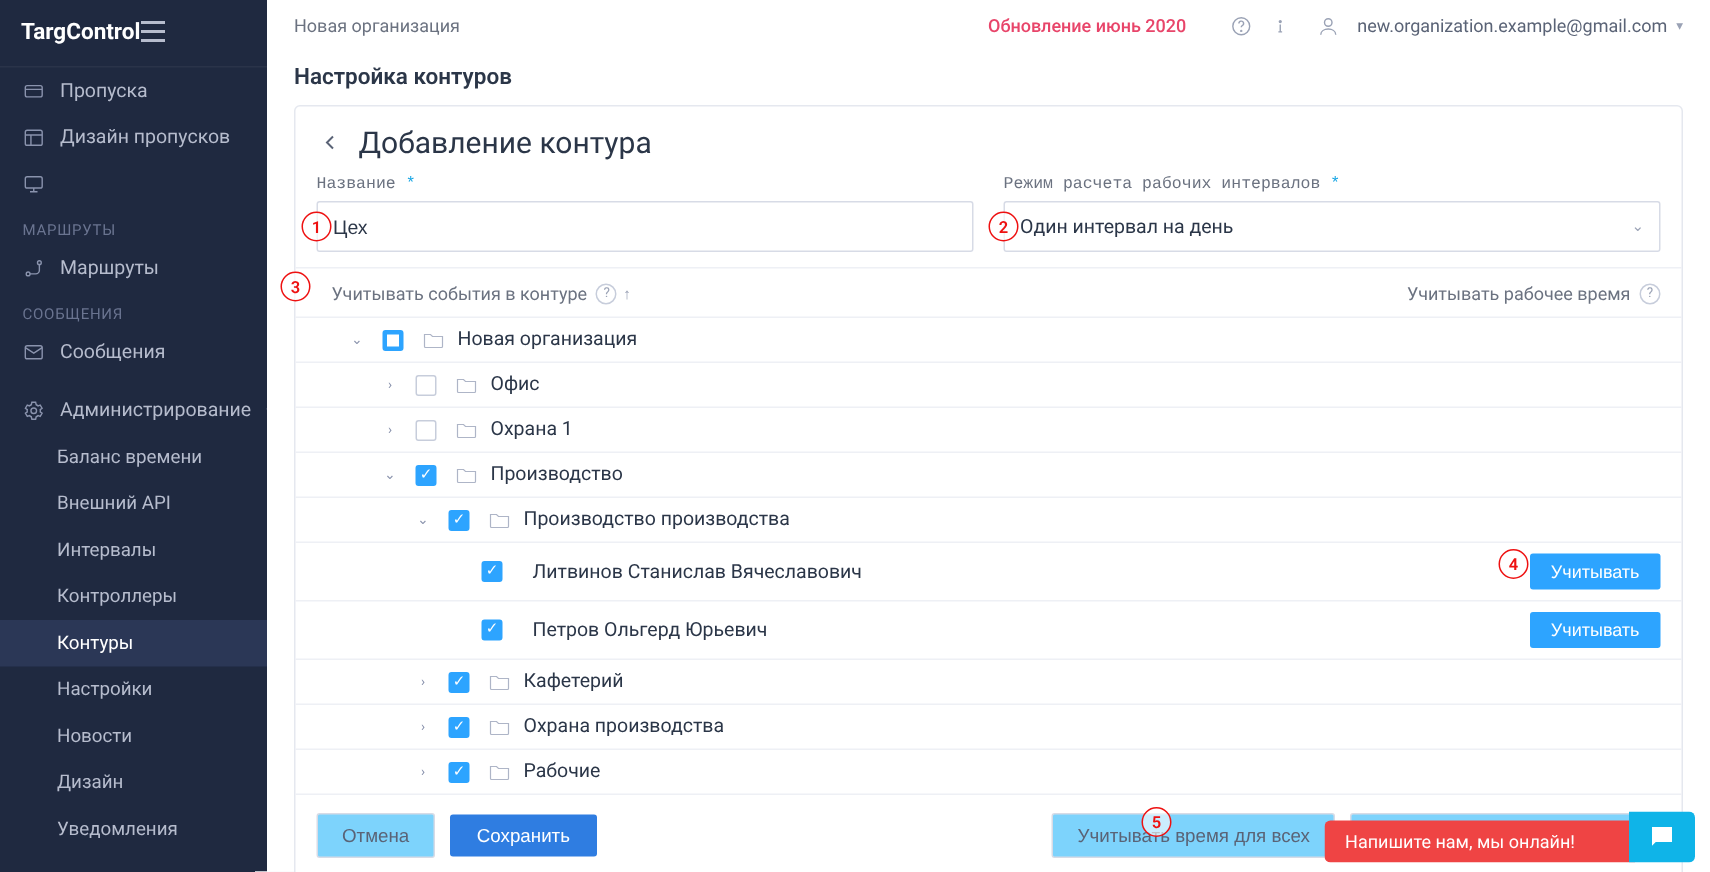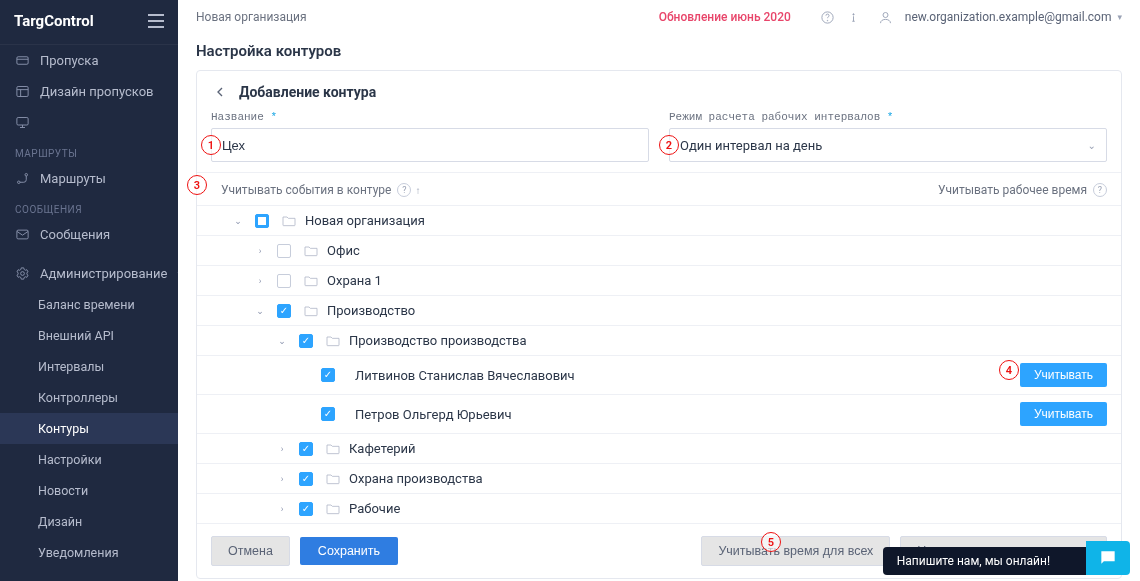--- a/index.html
+++ b/index.html
@@ -1,21 +1,21 @@
 <!DOCTYPE html>
 <html><head>
 <meta charset="utf-8">
 <style>
   * { box-sizing: border-box; margin: 0; padding: 0; }
   body { font-family: -apple-system, BlinkMacSystemFont, "Segoe UI", Roboto, Arial, sans-serif; font-size: 13px; color: #2b3648; background:#f5f6fa; }
   .app { display:flex; width:1140px; height:581px; overflow:hidden; position:relative; }
 
   
   .sidebar { width:178px; background:#1f2940; color:#b6bccd; display:flex; flex-direction:column; flex-shrink:0; }
-  .brand { display:flex; align-items:center; justify-content:space-between; padding:12px 14px 14px 14px; border-bottom:1px solid rgba(255,255,255,0.05); }
+  .brand { display:flex; align-items:center; padding:12px 14px 14px 14px; border-bottom:1px solid rgba(255,255,255,0.05); }
   .brand-name { color:#fff; font-weight:700; font-size:15px; }
   .burger { display:flex; flex-direction:column; gap:4px; cursor:pointer; }
   .burger span{ display:block; width:16px; height:2px; background:#b6bccd; }
   .nav { overflow-y:auto; flex:1; }
   .nav::-webkit-scrollbar{width:6px;} .nav::-webkit-scrollbar-thumb{background:#30395a;border-radius:3px;}
   .nav-section { padding:10px 15px 4px 15px; font-size:10px; letter-spacing:.5px; color:#6a7490; text-transform:uppercase; }
   .nav-item { display:flex; align-items:center; gap:10px; padding:8px 15px; cursor:pointer; font-size:13px; color:#b6bccd; }
   .nav-item.active{ background:#2b3756; color:#fff; }
   .nav-item.sub { padding-left:38px; font-size:12.5px; }
   .nav-item .caret { margin-left:auto; font-size:10px; color:#6a7490;}
@@ -31,21 +31,21 @@
   .top-icon svg{width:15px;height:15px;stroke:currentColor;fill:none;stroke-width:1.5;}
   .user { display:flex; align-items:center; gap:6px; color:#5a6376; margin-left:6px; cursor:pointer;}
   .user .caret{font-size:9px;color:#9aa2b5;}
 
   .page-title { padding:8px 18px 10px 18px; font-size:15px; font-weight:600; color:#2b3648;}
   .content { flex:1; padding:0 18px 14px 18px; overflow:auto; }
 
   .card { border:1px solid #e5e8ef; border-radius:4px; background:#fff; }
   .card-header { display:flex; align-items:center; gap:10px; padding:12px 14px 10px 14px; }
   .back { width:18px;height:18px;display:inline-flex;align-items:center;justify-content:center;color:#5a6376;cursor:pointer;}
-  .card-header h2{ font-size:14px; font-weight:700; }
+  .card-header h2{ font-size:20px; font-weight:400; }
 
   .form-row { display:flex; gap:20px; padding:0 14px 10px 14px; }
   .form-col { flex:1; position:relative; }
   .form-label { font-size:11px; color:#6b7280; margin-bottom:5px; display:block;font-family:Liberation Mono, monospace;}
   .req { color:#16a5e4; }
   .input, .select {
     width:100%; height:34px; border:1px solid #d7dbe6; border-radius:2px;
     padding:0 10px; font-size:13px; color:#2b3648; background:#fff;
   }
   .select { display:flex; align-items:center; justify-content:space-between; cursor:pointer;}
@@ -67,30 +67,30 @@
   .tree-row .cb.partial::after{content:"";width:8px;height:8px;background:#fff;}
   .cb-wrap{display:inline-flex;align-items:center;justify-content:center;}
   .folder { width:16px;height:14px;color:#aeb5c7; }
   .folder svg{width:16px;height:14px;stroke:currentColor;fill:none;stroke-width:1.2;}
   .row-label{ margin-left:8px; }
   .row-gap{ display:inline-block; }
   .row-action { margin-left:auto;}
   .btn-blue { background:#2da4ff;color:#fff;border:none;border-radius:2px;padding:5px 14px;font-size:12px;cursor:pointer;}
 
   .footer { display:flex; align-items:center; padding:12px 14px; gap:10px;}
-  .btn-outline { background:#e5e5e5;border:1px solid #d7dbe6;color:#5a6376;border-radius:2px;padding:7px 16px;font-size:12.5px;cursor:pointer;}
+  .btn-outline { background:#7dd3fc;border:1px solid #d7dbe6;color:#5a6376;border-radius:2px;padding:7px 16px;font-size:12.5px;cursor:pointer;}
   .btn-primary { background:#2f7de1;color:#fff;border:none;border-radius:2px;padding:7px 18px;font-size:12.5px;cursor:pointer;}
   .footer .spacer{flex:1;}
 
   
   .anno{ position:absolute; width:20px;height:20px;border:1.5px solid #e11; border-radius:50%; color:#e11; font-size:11px; font-weight:600; display:flex;align-items:center;justify-content:center; background:rgba(255,255,255,0.6); pointer-events:none;}
 
   
   .chat { position:absolute; right:10px; bottom:6px; display:flex; align-items:flex-end; gap:0;}
-  .chat-bubble{ background:#0f172a;color:#fff;font-size:12px;padding:7px 40px 7px 14px;border-radius:4px 4px 0 4px;}
+  .chat-bubble{ background:#ef4444;color:#fff;font-size:12px;padding:7px 40px 7px 14px;border-radius:4px 4px 0 4px;}
   .chat-icon{ width:44px;height:34px;background:#0fb4e8;border-radius:0 4px 4px 0;display:flex;align-items:center;justify-content:center; margin-left:-4px;}
   .chat-icon svg{width:20px;height:20px;fill:#fff;}
 </style>
 </head>
 <body>
 
 <div class="app">
 
   <aside class="sidebar">
     <div class="brand">

